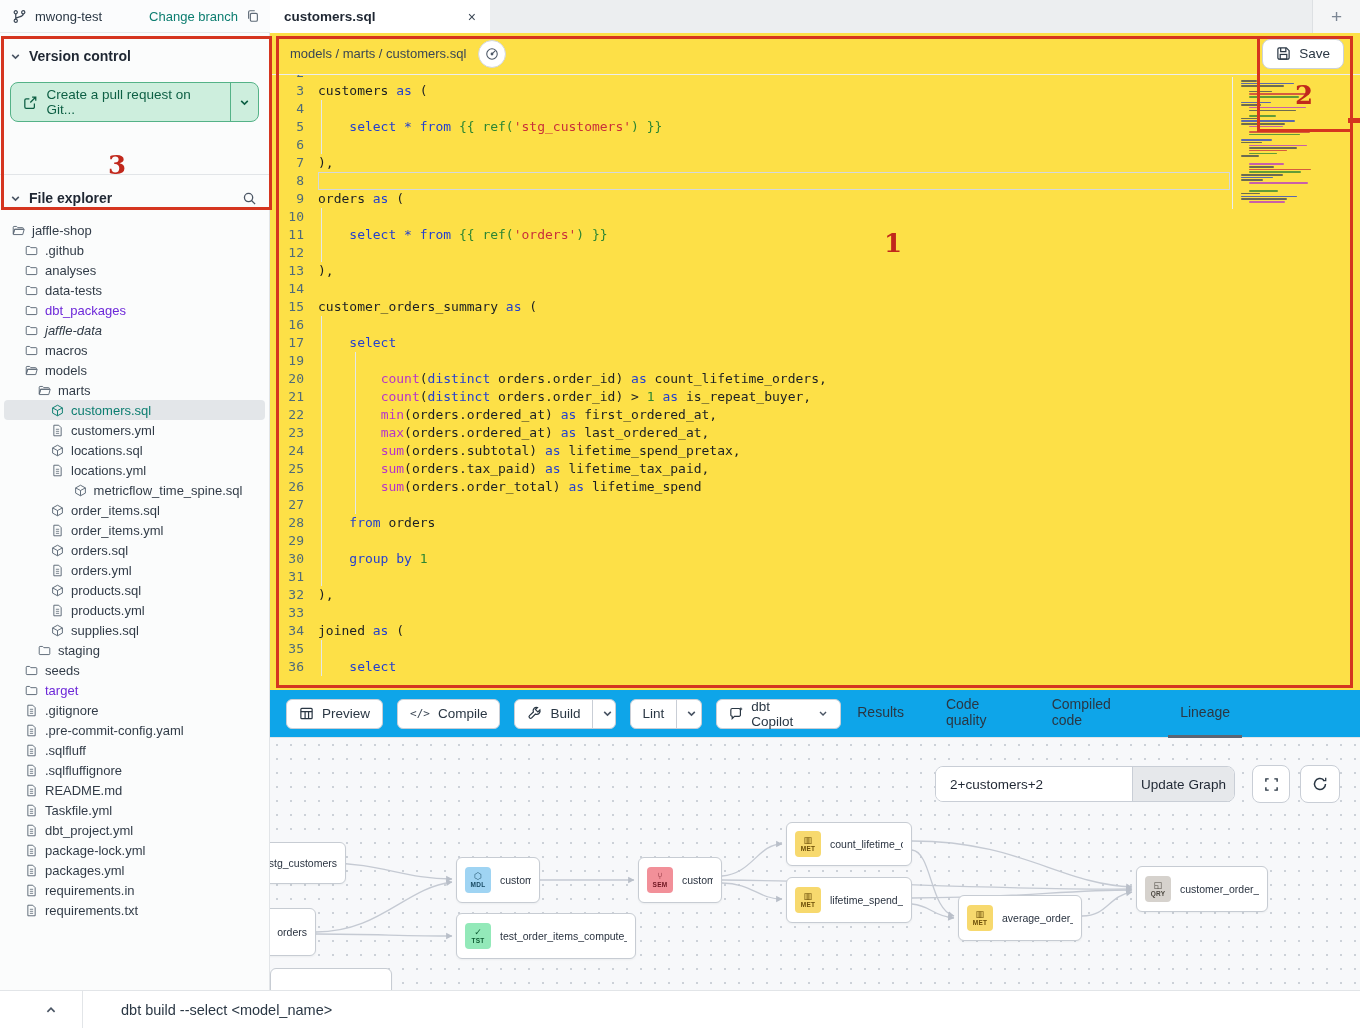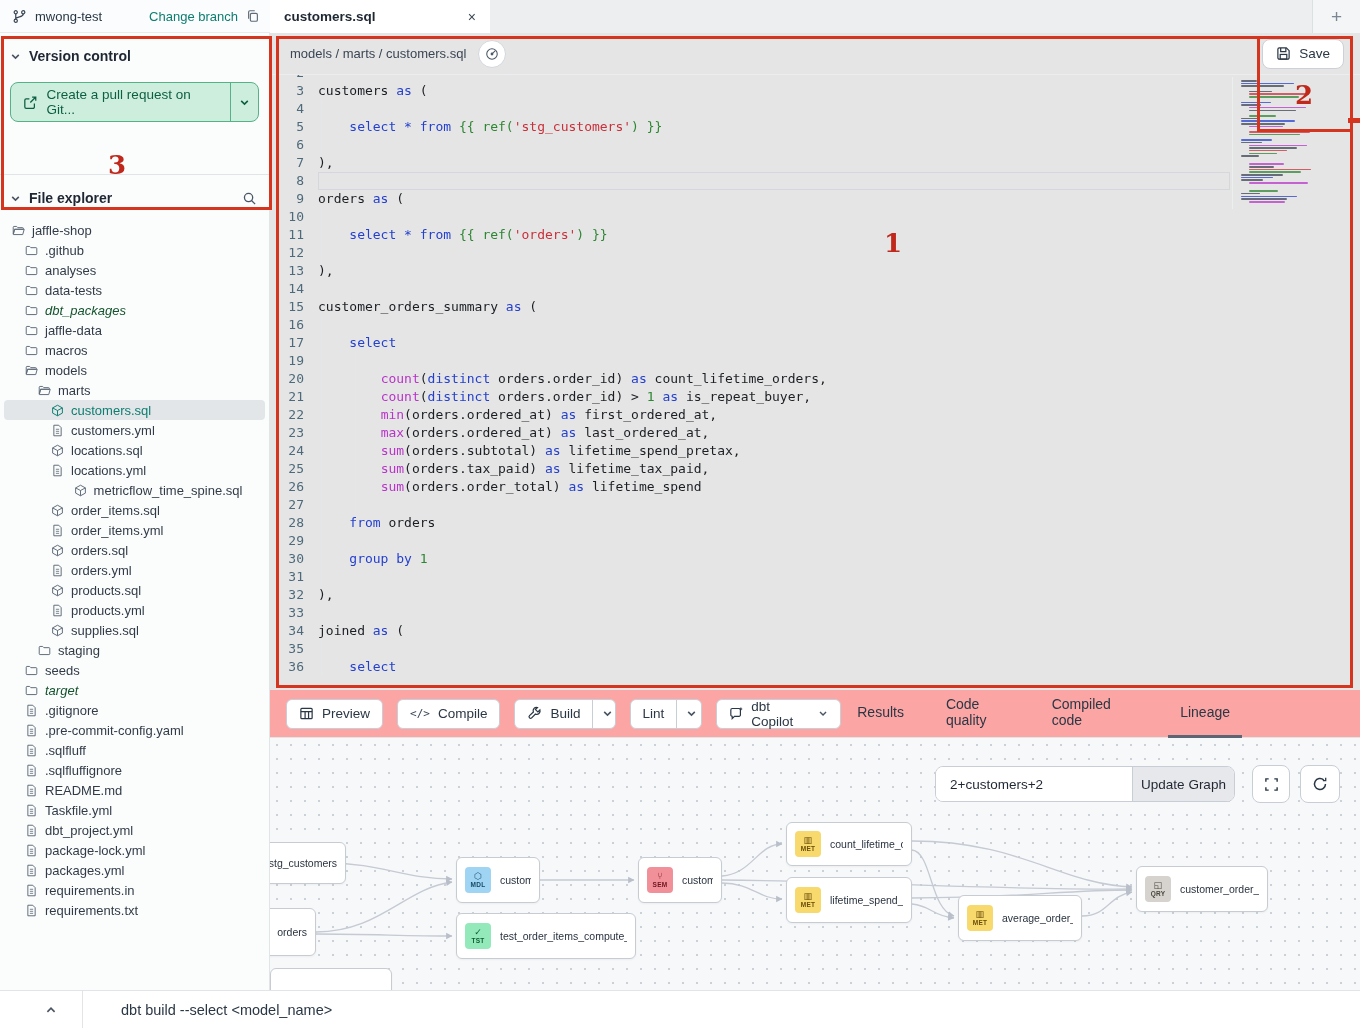--- a/index.html
+++ b/index.html
@@ -31,24 +31,24 @@
   #pr-button .main { flex:1; display:flex; align-items:center; gap:9px; padding:0 12px; }
   #pr-button .label { font-size:13.5px; color:#0d5f44; }
   #pr-button .arrow { width:28px; border-left:1px solid #54b287; display:flex; align-items:center; justify-content:center; }
   #vc-divider { border-top:1px solid #e2e5e8; margin-top:52px; }
   #file-tree { padding:6px 4px 0 4px; }
   .tree-row { height:20px; display:flex; align-items:center; gap:7px; font-size:13px; color:#323c48;
     border-radius:4px; cursor:pointer; }
   .tree-row .ticon { display:flex; align-items:center; color:#5f6b78; }
   .tree-row.sel { background:#e3e6e9; color:#0c7d70; }
   .tree-row.sel .ticon { color:#0c7d70; }
-  .tree-row.dim { color:#14532d; font-style:italic; }
+  .tree-row.dim { color:#6d28d9; }
 
   
-  #editor-pane { position:absolute; left:270px; top:33px; width:1090px; height:657px; background:#e5e5e5; }
+  #editor-pane { position:absolute; left:270px; top:33px; width:1090px; height:657px; background:#fde047; }
   #breadcrumb-bar { height:42px; display:flex; align-items:center; padding:0 16px 0 20px;
     border-bottom:1px solid #ebedef; }
   #breadcrumb { font-size:13px; color:#3a4654; }
   #gauge-btn { margin-left:12px; width:28px; height:28px; border:1px solid #d3d7dc; border-radius:14px;
     display:flex; align-items:center; justify-content:center; cursor:pointer; background:#fff; }
   #save-btn { margin-left:auto; height:30px; display:flex; align-items:center; gap:8px; padding:0 13px;
     border:1px solid #ccd1d7; border-radius:8px; background:#fff; font-size:13.5px; color:#2a3744; cursor:pointer; }
   #code-area { position:absolute; left:0; top:42px; right:0; bottom:0; overflow:hidden; }
   #code-lines { margin-top:-11px; }
   .code-line { height:18px; display:flex; font-family:"DejaVu Sans Mono", monospace; font-size:13px; line-height:18px; }
@@ -56,21 +56,21 @@
   .code-line .ltext { position:relative; white-space:pre; flex:1; }
   .code-line.cur .ltext { box-shadow:inset 0 0 0 1px #d4d8dc; margin-right:130px; }
   .guide { position:absolute; top:0; bottom:0; border-left:1px solid #e4e7ea; }
   .c-p { color:#1b1f24; } .c-k { color:#2440cf; } .c-f { color:#b735c8; }
   .c-s { color:#c9303a; } .c-j { color:#2d8632; } .c-n { color:#2d8632; }
   #minimap { position:absolute; right:48px; top:2px; width:80px; height:132px; border-left:1px solid #eceef0;
     padding:3px 0 0 6px; }
   .mm-bar { height:1.6px; margin-bottom:1.1px; border-radius:1px; }
 
   
-  #bottom-toolbar { position:absolute; left:270px; top:690px; width:1090px; height:48px; background:#fca5a5;
+  #bottom-toolbar { position:absolute; left:270px; top:690px; width:1090px; height:48px; background:#0ea5e9;
     border-bottom:1px solid #e2e5e8; display:flex; align-items:center; padding-left:16px; }
   .tb-btn { height:30px; display:flex; align-items:center; gap:8px; padding:0 12px; border:1px solid #c9ced6;
     border-radius:6px; background:#fff; font-size:13.5px; color:#2a3744; cursor:pointer; margin-right:14px; }
   .tb-split { height:30px; display:flex; border:1px solid #c9ced6; border-radius:6px; overflow:hidden;
     background:#fff; margin-right:14px; }
   .tb-split .seg { display:flex; align-items:center; gap:8px; padding:0 12px; font-size:13.5px; color:#2a3744; cursor:pointer; }
   .tb-split .seg.chev { border-left:1px solid #c9ced6; padding:0 9px; }
   .code-glyph { font-family:"DejaVu Sans Mono", monospace; font-size:11px; color:#3a4654; }
   #result-tabs { margin-left:auto; margin-right:118px; display:flex; gap:38px; height:48px; align-items:stretch; }
   .rtab { display:flex; align-items:center; font-size:14px; color:#2a3744; cursor:pointer; border-bottom:3px solid transparent; padding:0 2px; }
@@ -227,21 +227,21 @@
           <span class="tlabel">data-tests</span>
         </div>
         <div class="tree-row dim" style="padding-left: 21px;">
           <span class="ticon">
             <svg class="sicon" width="13" height="13" viewBox="0 0 16 16" fill="none" stroke="currentColor" stroke-width="1.2">
               <path d="M1.5 4 a1 1 0 0 1 1-1 h3.2 L7.2 4.5 H13.5 a1 1 0 0 1 1 1 V12 a1 1 0 0 1 -1 1 H2.5 a1 1 0 0 1 -1-1 Z"></path>
             </svg>
           </span>
           <span class="tlabel">dbt_packages</span>
         </div>
-        <div class="tree-row" style="padding-left: 21px;">
+        <div class="tree-row" style="padding-left: 21px; font-style: italic;">
           <span class="ticon">
             <svg class="sicon" width="13" height="13" viewBox="0 0 16 16" fill="none" stroke="currentColor" stroke-width="1.2">
               <path d="M1.5 4 a1 1 0 0 1 1-1 h3.2 L7.2 4.5 H13.5 a1 1 0 0 1 1 1 V12 a1 1 0 0 1 -1 1 H2.5 a1 1 0 0 1 -1-1 Z"></path>
             </svg>
           </span>
           <span class="tlabel">jaffle-data</span>
         </div>
         <div class="tree-row" style="padding-left: 21px;">
           <span class="ticon">
             <svg class="sicon" width="13" height="13" viewBox="0 0 16 16" fill="none" stroke="currentColor" stroke-width="1.2">

